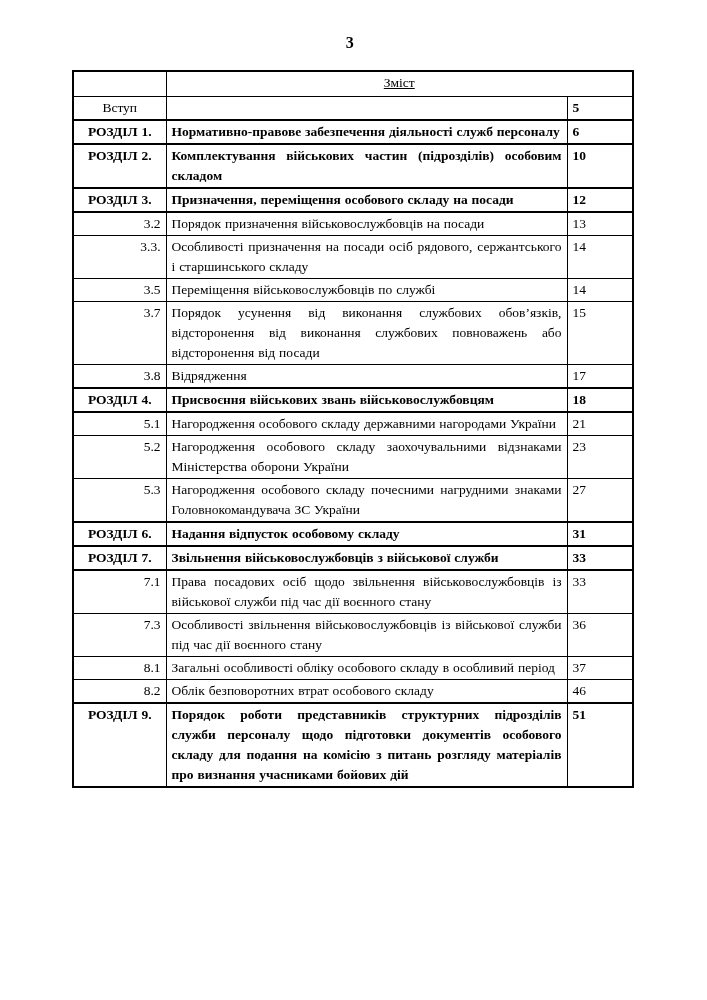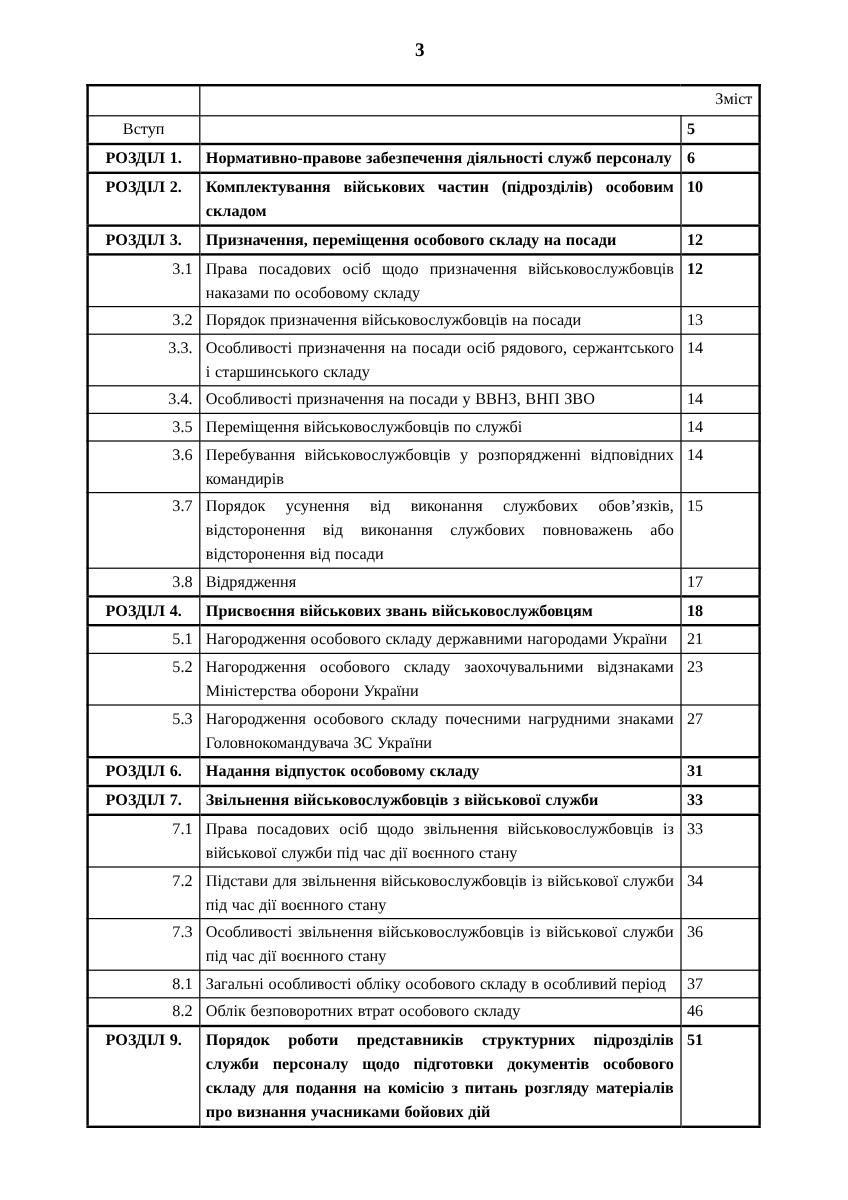--- a/index.html
+++ b/index.html
@@ -46,24 +46,25 @@
     padding: 1px 5px;
     font-size: 13.5px;
     line-height: 20px;
     word-spacing: 0.5px;
   }
   tr.section-row > td {
     border-top-width: 2.5px;
     border-bottom-width: 2.5px;
   }
   td.header-cell {
-    text-align: right;
+    text-align: center;
     font-size: 14px;
     height: 22px;
     padding: 2px 5px 1px 5px;
+    text-decoration: underline;
   }
   td.num-cell      { text-align: center;  white-space: nowrap; }
   td.num-right     { text-align: right; }
   td.title-cell    { text-align: justify; }
   td.page-cell     { text-align: left; }
   .bold            { font-weight: bold; }
   col.c-num  { width: 93px; }
   col.c-title{ width: 401px; }
   col.c-page { width: 66px; }
 </style>
@@ -99,47 +100,32 @@
           <td class="num-cell bold">РОЗДІЛ 2.</td>
           <td class="title-cell bold">Комплектування військових частин (підрозділів) особовим складом</td>
           <td class="page-cell bold">10</td>
         </tr>
         <tr class="section-row">
           <td class="num-cell bold">РОЗДІЛ 3.</td>
           <td class="title-cell bold">Призначення, переміщення особового складу на посади</td>
           <td class="page-cell bold">12</td>
         </tr>
         <tr>
-          <td class="num-cell num-right">3.1</td>
-          <td class="title-cell">Права посадових осіб щодо призначення військовослужбовців наказами по особовому складу</td>
-          <td class="page-cell bold">12</td>
-        </tr>
-        <tr>
           <td class="num-cell num-right">3.2</td>
           <td class="title-cell">Порядок призначення військовослужбовців на посади</td>
           <td class="page-cell">13</td>
         </tr>
         <tr>
           <td class="num-cell num-right">3.3.</td>
           <td class="title-cell">Особливості призначення на посади осіб рядового, сержантського і старшинського складу</td>
           <td class="page-cell">14</td>
         </tr>
         <tr>
-          <td class="num-cell num-right">3.4.</td>
-          <td class="title-cell">Особливості призначення на посади у ВВНЗ, ВНП ЗВО</td>
-          <td class="page-cell">14</td>
-        </tr>
-        <tr>
           <td class="num-cell num-right">3.5</td>
           <td class="title-cell">Переміщення військовослужбовців по службі</td>
-          <td class="page-cell">14</td>
-        </tr>
-        <tr>
-          <td class="num-cell num-right">3.6</td>
-          <td class="title-cell">Перебування військовослужбовців у розпорядженні відповідних командирів</td>
           <td class="page-cell">14</td>
         </tr>
         <tr>
           <td class="num-cell num-right">3.7</td>
           <td class="title-cell">Порядок усунення від виконання службових обов’язків, відсторонення від виконання службових повноважень або відсторонення від посади</td>
           <td class="page-cell">15</td>
         </tr>
         <tr>
           <td class="num-cell num-right">3.8</td>
           <td class="title-cell">Відрядження</td>
@@ -174,25 +160,20 @@
           <td class="num-cell bold">РОЗДІЛ 7.</td>
           <td class="title-cell bold">Звільнення військовослужбовців з військової служби</td>
           <td class="page-cell bold">33</td>
         </tr>
         <tr>
           <td class="num-cell num-right">7.1</td>
           <td class="title-cell">Права посадових осіб щодо звільнення військовослужбовців із військової служби під час дії воєнного стану</td>
           <td class="page-cell">33</td>
         </tr>
         <tr>
-          <td class="num-cell num-right">7.2</td>
-          <td class="title-cell">Підстави для звільнення військовослужбовців із військової служби під час дії воєнного стану</td>
-          <td class="page-cell">34</td>
-        </tr>
-        <tr>
           <td class="num-cell num-right">7.3</td>
           <td class="title-cell">Особливості звільнення військовослужбовців із військової служби під час дії воєнного стану</td>
           <td class="page-cell">36</td>
         </tr>
         <tr>
           <td class="num-cell num-right">8.1</td>
           <td class="title-cell">Загальні особливості обліку особового складу в особливий період</td>
           <td class="page-cell">37</td>
         </tr>
         <tr>

